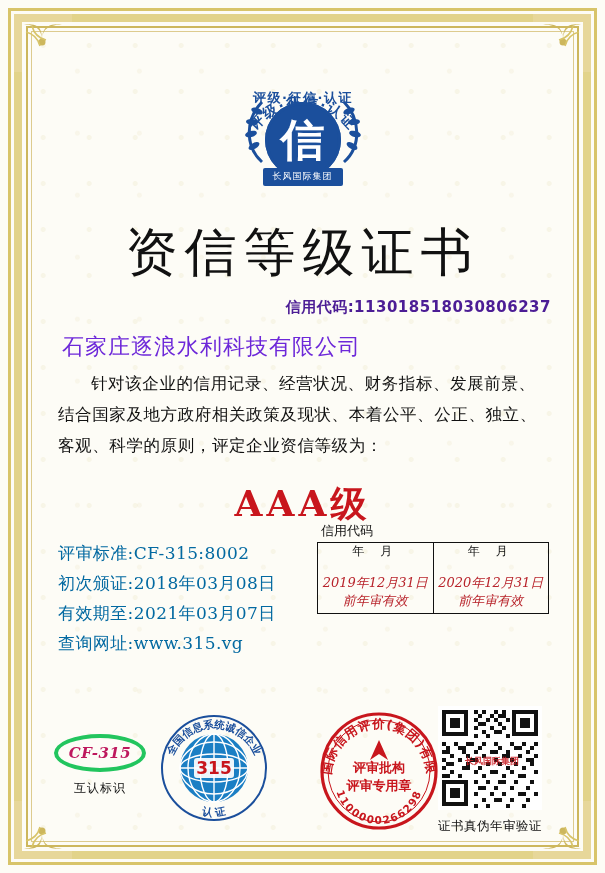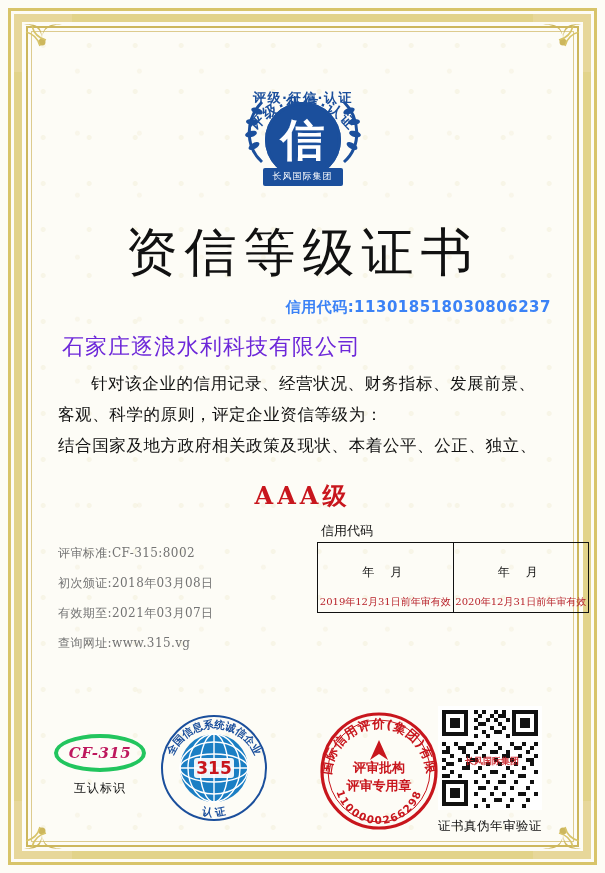--- a/index.html
+++ b/index.html
@@ -143,21 +143,21 @@
     color: #111;
   }
 
   .credit-code {
     position: absolute;
     right: 18px;
     top: 262px;
     font-family: "DejaVu Sans", sans-serif;
     font-size: 15px;
     font-weight: bold;
-    color: #3b82f6;
+    color: #4c1d95;
     letter-spacing: 0.5px;
   }
 
   .company {
     position: absolute;
     left: 26px;
     top: 296px;
     font-family: "DejaVu Serif", serif;
     font-size: 22px;
     font-weight: normal;
@@ -180,77 +180,78 @@
   .body-text p.indent { text-indent: 33px; }
 
   .grade {
     position: absolute;
     left: 0; right: 0;
     top: 444px;
     text-align: center;
     color: #c8161d;
     font-family: "DejaVu Serif", serif;
     font-weight: bold;
-    font-size: 24px;
+    font-size: 36px;
     letter-spacing: 4px;
   }
 
   
   .details {
     position: absolute;
     left: 22px;
     top: 502px;
     font-family: "DejaVu Serif", serif;
-    font-size: 12px;
+    font-size: 17px;
     line-height: 30px;
-    color: #737373;
+    color: #0369a1;
     letter-spacing: 0.4px;
   }
   .details div { white-space: nowrap; }
 
   
   .review-box {
     position: absolute;
     right: 20px;
     top: 486px;
     width: 232px;
   }
   .review-title {
     font-family: "DejaVu Serif", serif;
     font-size: 13px;
     color: #111;
     padding-left: 4px;
     margin-bottom: 2px;
   }
   .review-table {
     border-collapse: collapse;
-    width: 272px;
+    width: 232px;
     table-layout: fixed;
   }
   .review-table td {
     border: 1px solid #111;
     height: 66px;
     vertical-align: bottom;
     text-align: center;
     font-family: "DejaVu Serif", serif;
     font-size: 12px;
     color: #111;
     padding: 0 0 3px 0;
   }
   .review-cell-inner {
     display: block;
     font-size: 12px;
     letter-spacing: 6px;
   }
   .review-note {
     display: block;
-    font-size: 10px;
+    font-size: 13px;
     color: #b8232b;
     letter-spacing: 0;
     margin-top: 14px;
+    font-style: italic;
   }
 
   
   .seal-row {
     position: absolute;
     left: 0; right: 0;
     top: 636px;
     height: 160px;
   }
 
@@ -407,22 +408,22 @@
     </div>
 
     <div class="title">资信等级证书</div>
 
     <div class="credit-code">信用代码:113018518030806237</div>
 
     <div class="company">石家庄逐浪水利科技有限公司</div>
 
     <div class="body-text">
       <p class="indent">针对该企业的信用记录、经营状况、财务指标、发展前景、</p>
+      <p>结合国家及地方政府相关政策及现状、本着公平、公正、独立、</p>
       <p>客观、科学的原则，评定企业资信等级为：</p>
-      <p>结合国家及地方政府相关政策及现状、本着公平、公正、独立、</p>
     </div>
 
     <div class="grade">AAA级</div>
 
     <div class="details">
       <div>评审标准:CF-315:8002</div>
       <div>初次颁证:2018年03月08日</div>
       <div>有效期至:2021年03月07日</div>
       <div>查询网址:www.315.vg</div>
     </div>

